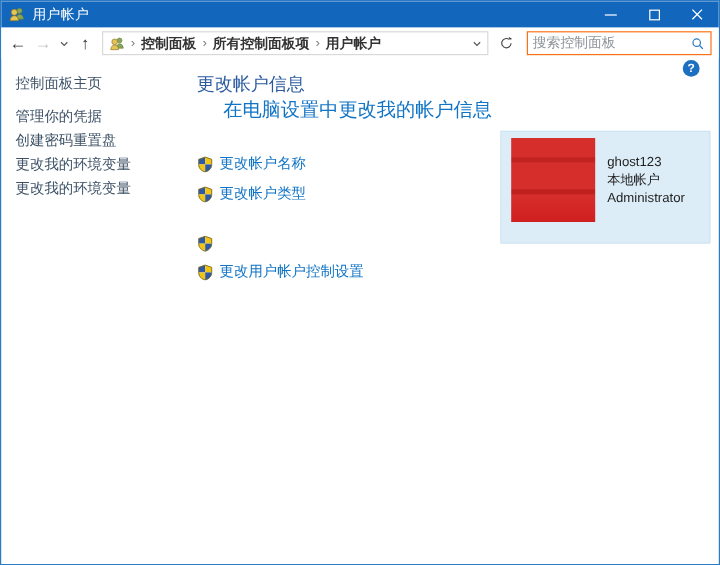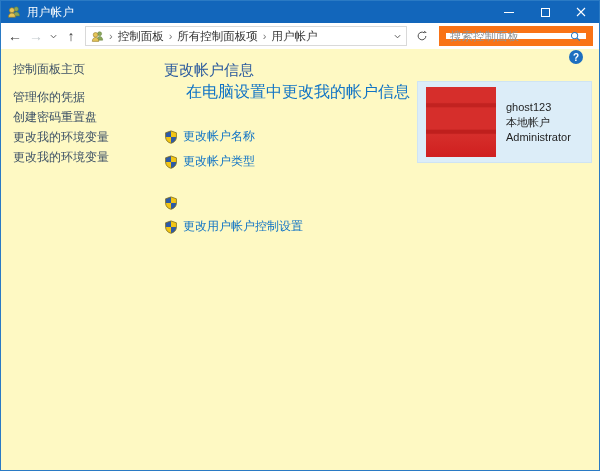--- a/index.html
+++ b/index.html
@@ -1,18 +1,18 @@
 <!DOCTYPE html>
 <html><head>
 <meta charset="utf-8">
 <style>
   html,body{margin:0;padding:0;background:#e8e8e8;}
   body{width:600px;height:471px;position:relative;font-family:"Liberation Sans",sans-serif;-webkit-font-smoothing:antialiased;}
   .window{position:absolute;left:0;top:0;width:600px;height:471px;box-sizing:border-box;
-          border:1px solid #2a7ac4;background:#fef9c3;overflow:hidden;}
+          border:1px solid #2a7ac4;background:#ffffff;overflow:hidden;}
 
   
   .titlebar{position:absolute;left:0;top:0;right:0;height:22px;background:#1266bb;
             display:flex;align-items:center;color:#fff;}
   .app-icon{margin-left:6px;display:flex;align-items:center;}
   .window-title{font-size:11.5px;margin-left:6px;letter-spacing:.3px;}
   .win-controls{margin-left:auto;display:flex;height:100%;}
   .ctrl{width:36px;height:100%;display:flex;align-items:center;justify-content:center;cursor:default;}
   .min-bar{width:10px;height:1px;background:#fff;display:block;}
   .max-box{width:9px;height:9px;border:1px solid #fff;display:block;box-sizing:border-box;}
@@ -23,28 +23,28 @@
             font-size:14px;color:#3a3a3a;}
   .nav-back{left:4px;width:20px;}
   .nav-forward{left:26px;width:18px;color:#c3c9cd;}
   .nav-chevron{left:46px;width:12px;}
   .nav-up{left:60px;width:20px;}
 
   .addressbar{position:absolute;left:84px;top:3px;width:322px;height:20px;box-sizing:border-box;
               border:1px solid #d9d9d9;background:#fff;display:flex;align-items:center;
               font-size:11.5px;color:#333;padding-left:4px;}
   .crumb-sep{color:#777;font-size:11px;margin:0 5px;}
-  .crumb{white-space:nowrap;cursor:default;}
+  .crumb{white-space:nowrap;cursor:default;font-weight:bold;}
   .addr-chevron{margin-left:auto;margin-right:5px;display:flex;align-items:center;}
 
   .refresh-btn{position:absolute;left:410px;top:3px;width:22px;height:20px;display:flex;
                align-items:center;justify-content:center;}
 
   .searchbox{position:absolute;left:438px;top:3px;width:154px;height:20px;box-sizing:border-box;
-             border:7px solid #f97316;background:#fff;display:flex;align-items:center;}
+             border:1px solid #f97316;background:#fff;display:flex;align-items:center;}
   .searchbox input{border:none;outline:none;flex:1;font-size:11.5px;color:#333;padding:0 4px;
                    font-family:"Liberation Sans",sans-serif;min-width:0;background:transparent;}
   .searchbox input::placeholder{color:#8f9498;}
   .search-icon{margin-right:5px;display:flex;align-items:center;}
 
   
   .sidebar{position:absolute;left:0;top:48px;width:162px;}
   .side-item{display:flex;align-items:flex-end;padding-left:12px;height:20px;font-size:12px;
              color:#3d5166;cursor:pointer;white-space:nowrap;}
   .side-item.home{margin-top:9px;margin-bottom:8px;}
@@ -60,21 +60,21 @@
   .g1 + .g1{margin-top:8px;}
   .g2{margin-top:8px;}
   .group-gap{margin-top:26px;}
   .shield{width:14px;height:14px;flex:0 0 auto;}
 
   .help-btn{position:absolute;right:8px;top:1px;width:14px;height:14px;border-radius:50%;
             background:#1d6fc0;color:#fff;font-size:10px;font-weight:bold;display:flex;
             align-items:center;justify-content:center;cursor:pointer;}
 
   
-  .account-panel{position:absolute;left:416px;top:80px;width:175px;height:82px;background:#dcedf8;
+  .account-panel{position:absolute;left:416px;top:108px;width:175px;height:94px;background:#dcedf8;
                  border:1px solid #cfe4f3;box-sizing:border-box;}
   .avatar{position:absolute;left:8px;top:5px;width:70px;height:70px;
           background:linear-gradient(180deg,
             #d62e2b 0%, #d62e2b 22%,
             #c22220 24%, #c22220 28%, 
             #d62e2b 30%, #d62e2b 60%,
             #bf1f1d 62%, #bf1f1d 66%,
             #d62e2b 68%, #d01f1f 100%);}
   .acct-text{position:absolute;left:88px;top:18px;font-size:11px;color:#1f1f1f;line-height:15px;}
 

